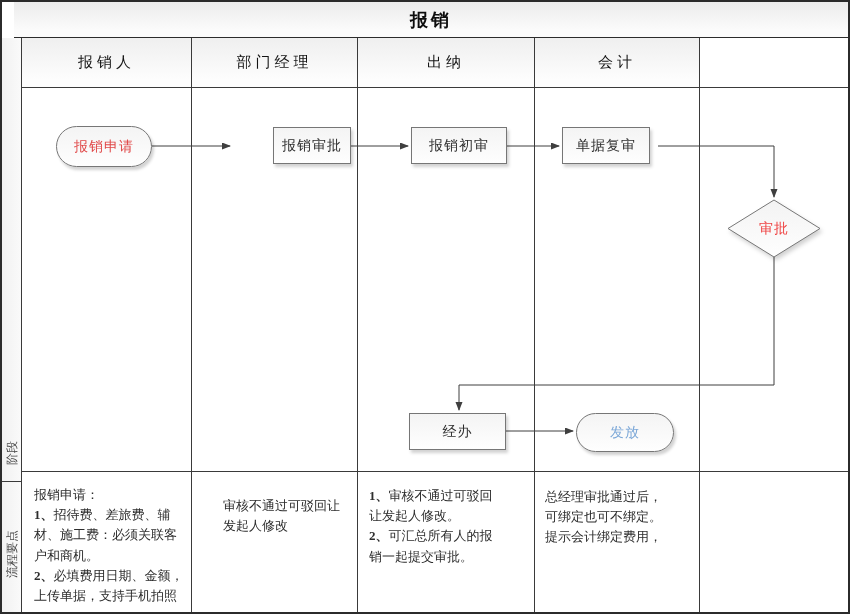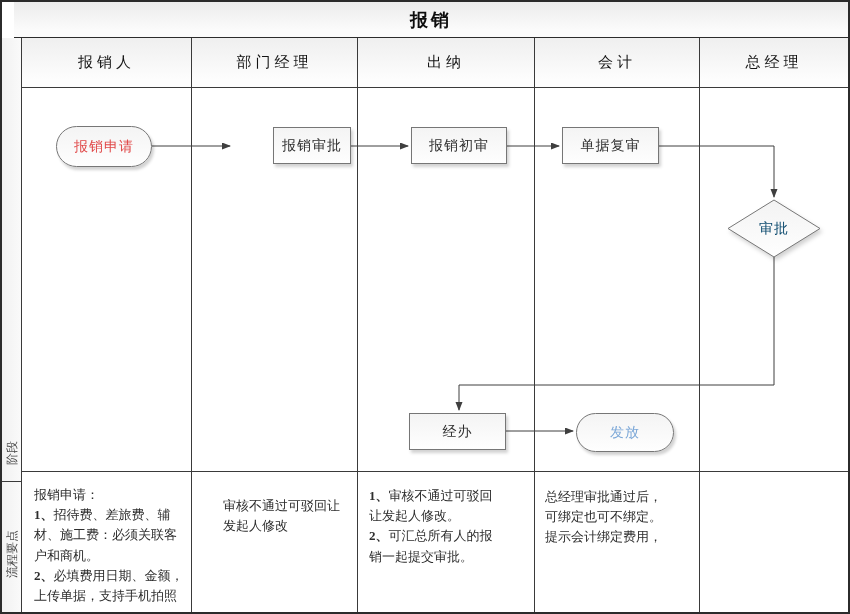--- a/index.html
+++ b/index.html
@@ -51,21 +51,21 @@
   .node {
     position:absolute; box-sizing:border-box; border:1px solid #767676;
     background:linear-gradient(180deg,#f4f4f4,#fefefe);
     box-shadow:2px 3px 3px rgba(0,0,0,0.18);
     display:flex; align-items:center; justify-content:center;
     font-size:14px; letter-spacing:1px; color:#2d2d2d; cursor:default;
   }
   .terminator { border-radius:21px; }
   .diamond-label {
     position:absolute; display:flex; align-items:center; justify-content:center;
-    font-size:14px; letter-spacing:1px; color:#0c4a6e; background:transparent;
+    font-size:14px; letter-spacing:1px; color:#ef4444; background:transparent;
   }
   
   .notes { flex:0 0 130px; display:flex; background:#ffffff; }
   .notes .cell {
     box-sizing:border-box; border-right:1px solid #3a3a3a;
     font-size:13px; line-height:1.55; color:#2d2d2d; overflow:hidden;
   }
   .nc1 { padding:13px 6px 6px 12px; }
   .nc2 { padding:24px 6px 6px 31px; }
   .nc3 { padding:14px 6px 6px 11px; }
@@ -97,21 +97,20 @@
       </div>
     </div>
 
     <div class="main">
 
       <div class="lane-header">
         <div class="cell w1">报销人</div>
         <div class="cell w2">部门经理</div>
         <div class="cell w3">出纳</div>
         <div class="cell w4">会计</div>
-        <div class="cell wlast">总经理</div>
       </div>
 
       <div class="flow">
         <div class="lane-line" style="left:169px;"></div>
         <div class="lane-line" style="left:335px;"></div>
         <div class="lane-line" style="left:512px;"></div>
         <div class="lane-line" style="left:677px;"></div>
 
         <svg width="829" height="394" viewBox="0 0 829 394">
           <defs>
@@ -130,21 +129,21 @@
           <polyline points="636,58 752,58 752,109" fill="none" stroke="#3f3f3f" stroke-width="1" marker-end="url(#arrow)"></polyline>
           <polyline points="752,169 752,297 437,297 437,322" fill="none" stroke="#3f3f3f" stroke-width="1" marker-end="url(#arrow)"></polyline>
           <line x1="484" y1="343" x2="551" y2="343" stroke="#3f3f3f" stroke-width="1" marker-end="url(#arrow)"></line>
 
           <polygon points="752,112 798,140.5 752,169 706,140.5" fill="url(#shapeFill)" stroke="#767676" stroke-width="1" style="filter:drop-shadow(2px 3px 2px rgba(0,0,0,0.18));"></polygon>
         </svg>
 
         <div class="node terminator" style="left:34px; top:38px; width:96px; height:41px; color:#e04848;">报销申请</div>
         <div class="node" style="left:211px; top:39px; width:78px; height:37px;margin-left:40px;">报销审批</div>
         <div class="node" style="left:389px; top:39px; width:96px; height:37px;">报销初审</div>
-        <div class="node" style="left:540px; top:39px; width:97px; height:37px;">单据复审</div>
+        <div class="node" style="left:540px; top:39px; width:88px; height:37px;">单据复审</div>
         <div class="diamond-label" style="left:706px; top:112px; width:92px; height:57px;">审批</div>
         <div class="node" style="left:387px; top:325px; width:97px; height:37px;">经办</div>
         <div class="node terminator" style="left:554px; top:325px; width:98px; height:39px; color:#7ba7d7;">发放</div>
       </div>
 
       <div class="notes">
         <div class="cell w1 nc1">
           <div class="inner">
             <div class="note-title">报销申请：</div>
             <div><span class="num">1、</span><span>招待费、差旅费、辅材、施工费：必须关联客户和商机。</span></div>

